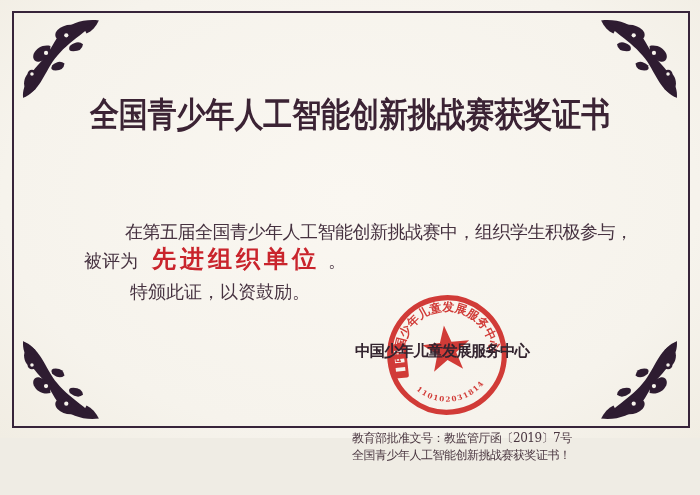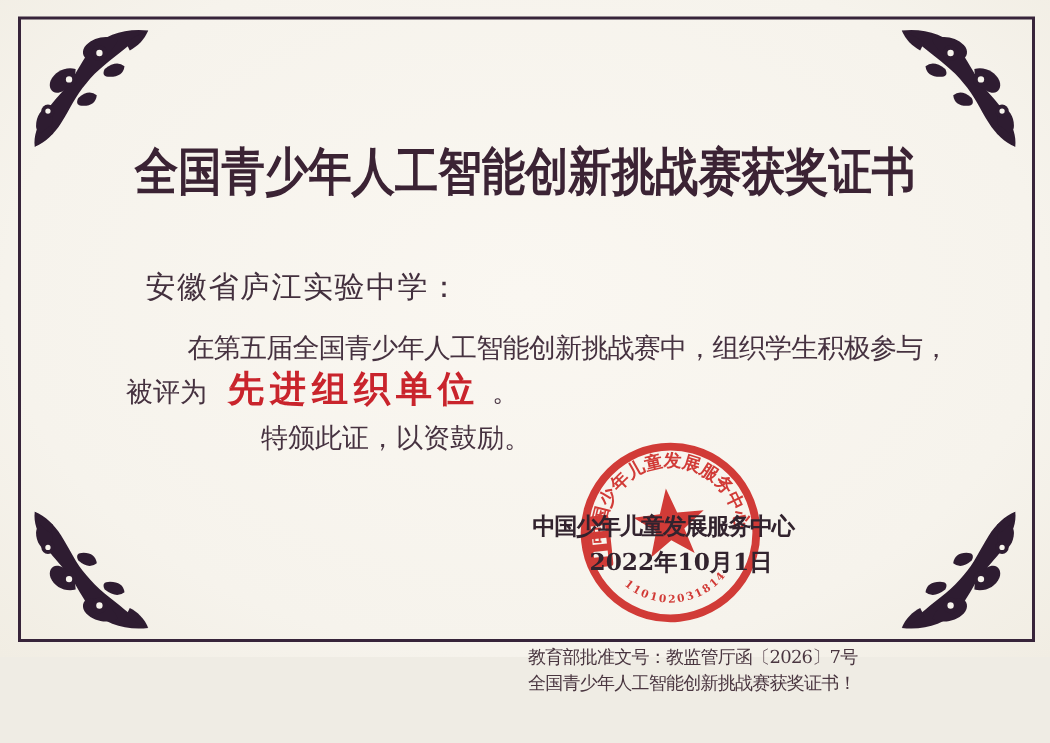--- a/index.html
+++ b/index.html
@@ -44,21 +44,21 @@
   .body2{
     position:absolute;left:84px;top:243px;
     font-size:18px;color:#463240;white-space:nowrap;
   }
   .award{
     font-size:24px;color:#c9242c;letter-spacing:4px;
     margin:0 8px 0 14px;font-weight:700;text-align:center;
   }
   .closing{
     position:absolute;left:130px;top:280px;
-    font-size:18px;color:#463240;white-space:nowrap;margin-left:44px;
+    font-size:18px;color:#463240;white-space:nowrap;
   }
   .seal{
     position:absolute;left:385px;top:293px;width:124px;height:124px;
     transform:rotate(-6deg);opacity:.93;
   }
   .issuer{
     position:absolute;left:355px;top:341px;
     font-size:15.5px;font-weight:700;color:#32232e;
     letter-spacing:-1px;white-space:nowrap;
   }
@@ -116,21 +116,20 @@
     </svg>
   <svg class="corner bl">
       <use href="#cornerOrn"></use>
     </svg>
   <svg class="corner br">
       <use href="#cornerOrn"></use>
     </svg>
 
   <h1 class="title">全国青少年人工智能创新挑战赛获奖证书</h1>
 
-  <div class="recipient">安徽省庐江实验中学：</div>
 
   <div class="body1">在第五届全国青少年人工智能创新挑战赛中，组织学生积极参与，</div>
 
   <div class="body2">
     <span>被评为</span><span class="award">先进组织单位</span><span>。</span>
   </div>
 
   <div class="closing">特颁此证，以资鼓励。</div>
 
   <svg class="seal" viewBox="0 0 130 130">
@@ -146,20 +145,19 @@
     <rect x="10" y="73" width="10" height="4" fill="#f7f4ed"></rect>
     <text font-size="12.5" fill="#cf2e2a" font-weight="700">
       <textPath href="#sealArcTop" startOffset="50%" text-anchor="middle">中国少年儿童发展服务中心</textPath>
     </text>
     <text font-size="7.5" fill="#cf2e2a" font-weight="700" letter-spacing="1.5">
       <textPath href="#sealArcBottom" startOffset="50%" text-anchor="middle">110102031814</textPath>
     </text>
   </svg>
 
   <div class="issuer">中国少年儿童发展服务中心</div>
-  <div class="date">2022年10月1日</div>
 
   <div class="notes">
-    <div>教育部批准文号：教监管厅函〔2026〕7号</div>
+    <div>教育部批准文号：教监管厅函〔2019〕7号</div>
     <div>全国青少年人工智能创新挑战赛获奖证书！</div>
   </div>
 
 </div>
 
 </body></html>

